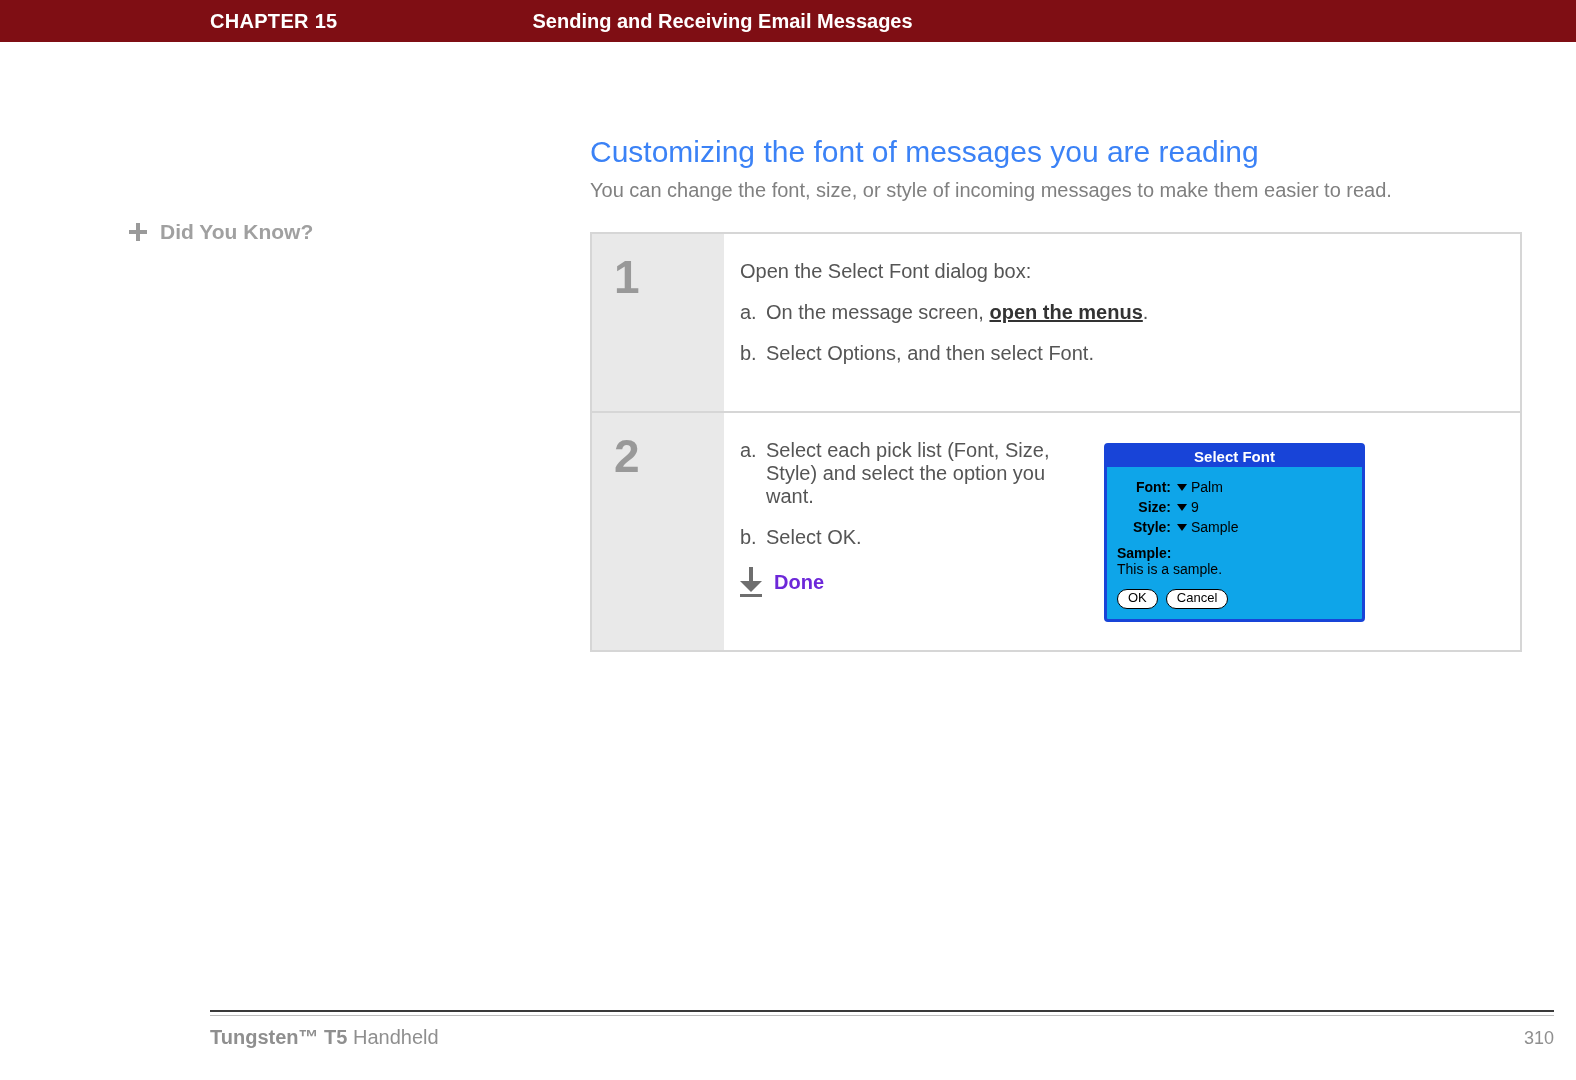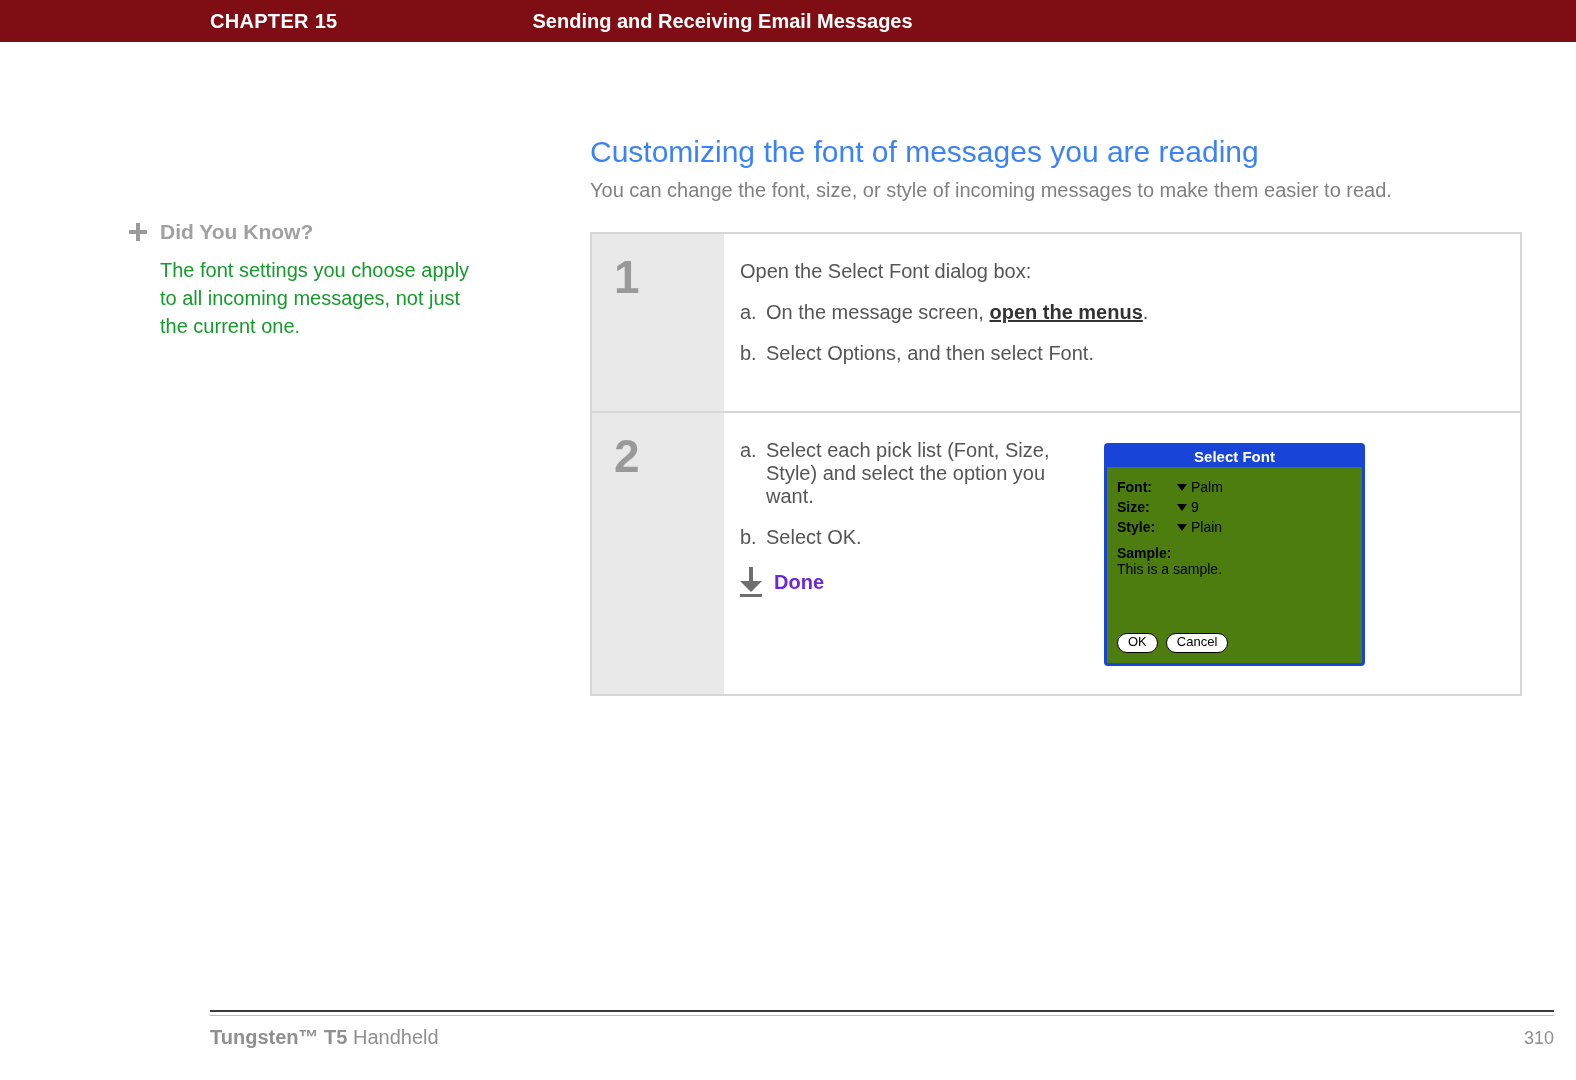--- a/index.html
+++ b/index.html
@@ -134,53 +134,53 @@
   .done-arrow .baseln {
     position:absolute; left:0; bottom:0; width:22px; height:3px; background:#6e6e6e;
   }
   .done-label { font-weight:700; color:#6d28d9; font-size:20px; }
 
   
   .palm-dialog {
     width: 255px;
     border: 3px solid #1844d8;
     border-radius: 4px;
-    background:#4d7c0f;
+    background:#0ea5e9;
     margin-top: 4px;
     align-self: flex-start;
     margin-right: 10px;
     font-family: Tahoma, Arial, sans-serif;
     font-size: 14px;
     color:#000;
   }
   .palm-title {
     background:#1844d8; color:#fff;
     font-weight:700; text-align:center;
     padding:2px 0;
     font-size:15px;
   }
   .palm-body { padding: 8px 10px 10px 10px; }
   .palm-line {
     display:flex; align-items:center; gap:6px; margin:4px 0;
   }
-  .palm-label { width:54px; font-weight:700; }
+  .palm-label { width:54px; text-align:right; font-weight:700; }
   .palm-pick  { display:inline-flex; align-items:center; gap:4px; }
   .tri-down {
     width:0;height:0;
     border-left:5px solid transparent;
     border-right:5px solid transparent;
     border-top:7px solid #000;
     display:inline-block;
   }
   .palm-sample-hdr { font-weight:700; margin-top:10px; }
   .palm-buttons { margin-top:12px; display:flex; gap:8px; }
   .palm-btn {
     border:1.5px solid #000; border-radius:10px;
     padding: 0 10px; height:18px; line-height:16px;
-    font-size:13px; background:#fff; text-align:center;margin-top:44px;
+    font-size:13px; background:#fff; text-align:center;
   }
 
   
   .footer-rule {
     position:absolute; left:210px; right:22px; top:1010px;
     border-top: 2px solid #3a3a3a;
   }
   .footer-rule2 {
     position:absolute; left:210px; right:22px; top:1015px;
     border-top: 1px solid #bdbdbd;
@@ -201,21 +201,20 @@
 <div class="header-bar">
   <div class="header-chapter">CHAPTER 15</div>
   <div class="header-title">Sending and Receiving Email Messages</div>
 </div>
 
 <div class="sidebar">
   <div class="dyk-head">
     <span class="dyk-plus"></span>
     <span>Did You Know?</span>
   </div>
-  <div class="dyk-body">The font settings you choose apply to all incoming messages, not just the current one.</div>
 </div>
 
 <div class="main">
   <h2 class="section-title">Customizing the font of messages you are reading</h2>
   <p class="section-sub">You can change the font, size, or style of incoming messages to make them easier to read.</p>
 
   <div class="steps-box">
 
     <div class="step-row">
       <div class="step-num-cell">
@@ -274,21 +273,21 @@
               <span class="palm-label">Size:</span>
               <span class="palm-pick">
                 <span class="tri-down"></span>
                 <span>9</span>
               </span>
             </div>
             <div class="palm-line">
               <span class="palm-label">Style:</span>
               <span class="palm-pick">
                 <span class="tri-down"></span>
-                <span>Plain</span>
+                <span>Sample</span>
               </span>
             </div>
             <div class="palm-sample-hdr">Sample:</div>
             <div>This is a sample.</div>
             <div class="palm-buttons">
               <div class="palm-btn">OK</div>
               <div class="palm-btn">Cancel</div>
             </div>
           </div>
         </div>

